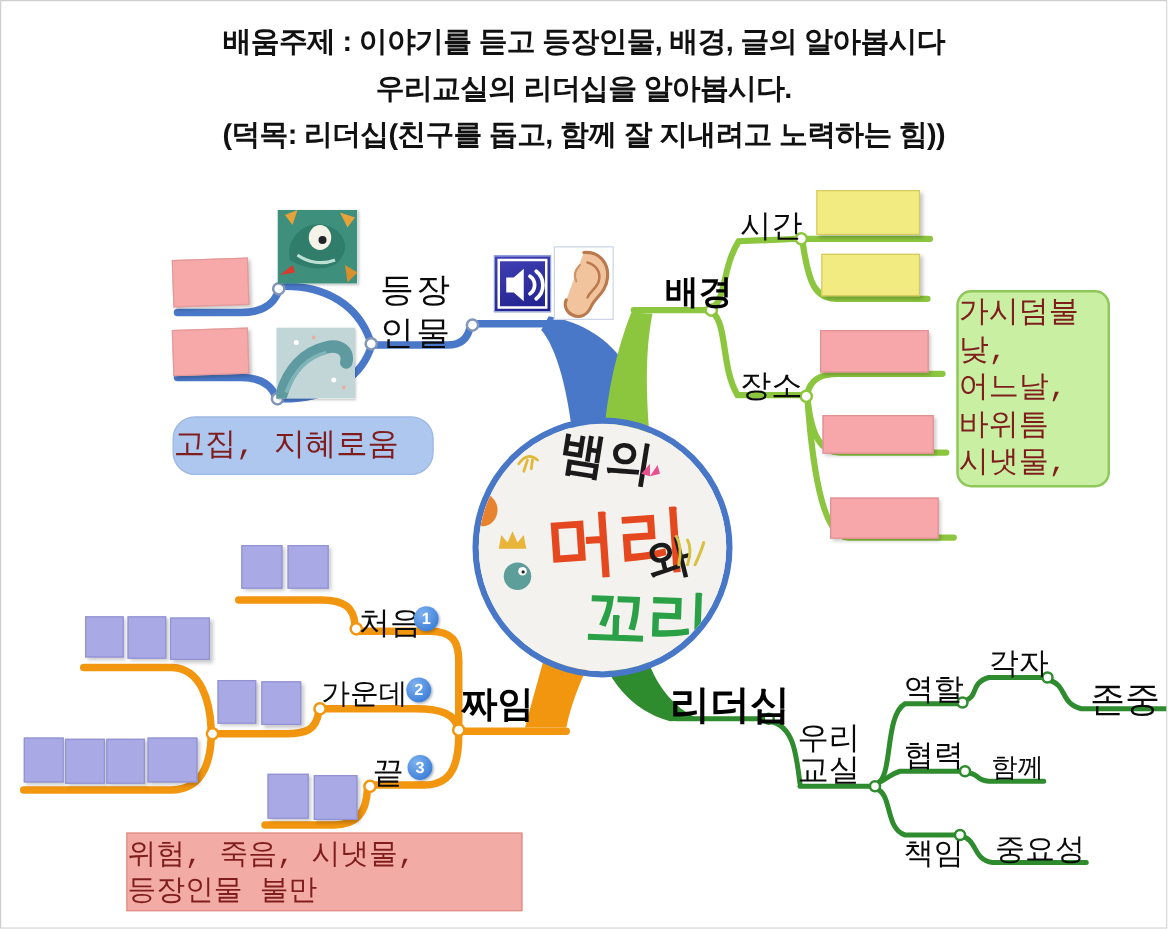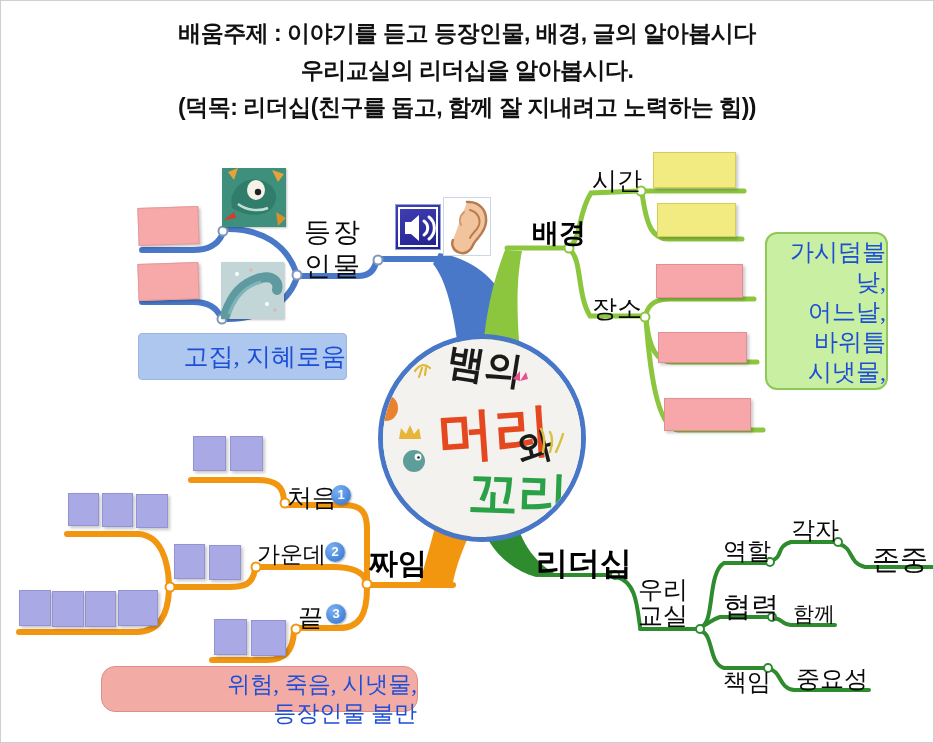--- a/index.html
+++ b/index.html
@@ -20,29 +20,29 @@
   .yellow-note{background:#F1EB82;border:1px solid #d6cc5e;}
   .purple-note{background:#A9A9E5;border:1px solid #9393d4;}
   .lbl{position:absolute;z-index:3;font-family:"Liberation Serif","DejaVu Serif",serif;
        color:#0a0a0a;white-space:nowrap;}
   .lbl-main{position:absolute;z-index:3;font-family:"Liberation Sans","DejaVu Sans",sans-serif;
        font-weight:700;color:#000;white-space:nowrap;}
   .badge{position:absolute;z-index:3;width:20px;height:20px;border-radius:50%;
        background:radial-gradient(circle at 35% 30%,#7db2f0,#2b6fd0);
        color:#fff;font:700 13px/20px "Liberation Sans","DejaVu Sans",sans-serif;text-align:center;
        box-shadow:1px 1px 2px rgba(0,0,0,.3);}
-  .callout{position:absolute;z-index:3;text-align:right;color:#1d4ed8;
-       font-family:Liberation Serif, serif;}
+  .callout{position:absolute;z-index:3;text-align:left;color:#7f1d1d;
+       font-family:Liberation Mono, monospace;}
   .callout-blue{left:137px;top:332px;width:207px;height:45px;background:#ADC7EF;
-       border:1px solid #9bb6e2;border-radius:4px;font-size:25px;line-height:45px;}
+       border:1px solid #9bb6e2;border-radius:18px;font-size:25px;line-height:45px;}
   .callout-green{left:764px;top:231px;width:123px;height:158px;background:#C9EFA2;
        border:2px solid #8fc85a;border-radius:12px;font-size:24px;line-height:30px;
        padding-top:3px;box-sizing:border-box;}
-  .callout-pink{left:100px;top:665px;width:317px;height:46px;background:#F2ACA5;
-       border:1px solid #de8e85;border-radius:14px;font-size:23px;line-height:29px;
+  .callout-pink{left:100px;top:665px;width:317px;height:63px;background:#F2ACA5;
+       border:1px solid #de8e85;border-radius:0;font-size:23px;line-height:29px;
        padding-top:3px;box-sizing:border-box;}
   .img-box{position:absolute;z-index:2;box-shadow:1px 1px 2px rgba(0,0,0,.25);}
   .speaker{position:absolute;left:394px;top:203px;width:46px;height:46px;z-index:3;
        background:linear-gradient(160deg,#4242b8,#1e1e8a);border:1px solid #8fa2d8;box-sizing:border-box;}
   .speaker .frame{position:absolute;left:2px;top:2px;right:2px;bottom:2px;border:2px solid #ffffff;}
   .ear-box{position:absolute;left:442px;top:196px;width:48px;height:59px;z-index:3;
        background:#ffffff;border:1px solid #ccd6e8;box-sizing:border-box;}
   .ring{position:absolute;left:377px;top:333px;width:208px;height:208px;border-radius:50%;
        border:5px solid #4877C8;box-sizing:border-box;z-index:3;}
   .center-circle{position:absolute;left:382px;top:338px;width:198px;height:198px;border-radius:50%;
@@ -223,21 +223,21 @@
   <div class="badge" style="left:324px;top:541px">2</div>
   <div class="lbl" style="left:297px;top:600px;font-size:25px">끝</div>
   <div class="badge" style="left:325px;top:603px">3</div>
 
   <div class="lbl-main" style="left:535px;top:541px;font-size:32px">리더십</div>
   <div class="lbl" style="left:637px;top:572px;font-size:25px">우리</div>
   <div class="lbl" style="left:637px;top:598px;font-size:25px">교실</div>
   <div class="lbl" style="left:722px;top:534px;font-size:24px">역할</div>
   <div class="lbl" style="left:790px;top:513px;font-size:24px">각자</div>
   <div class="lbl" style="left:871px;top:540px;font-size:28px">존중</div>
-  <div class="lbl" style="left:722px;top:587px;font-size:28px">협력</div>
+  <div class="lbl" style="left:722px;top:587px;font-size:24px">협력</div>
   <div class="lbl" style="left:792px;top:599px;font-size:21px">함께</div>
   <div class="lbl" style="left:722px;top:665px;font-size:24px">책임</div>
   <div class="lbl" style="left:795px;top:662px;font-size:24px">중요성</div>
 
   <div class="callout callout-blue">고집, 지혜로움</div>
   <div class="callout callout-green">
     <div>가시덤불</div>
     <div>낮,</div>
     <div>어느날,</div>
     <div>바위틈</div>

